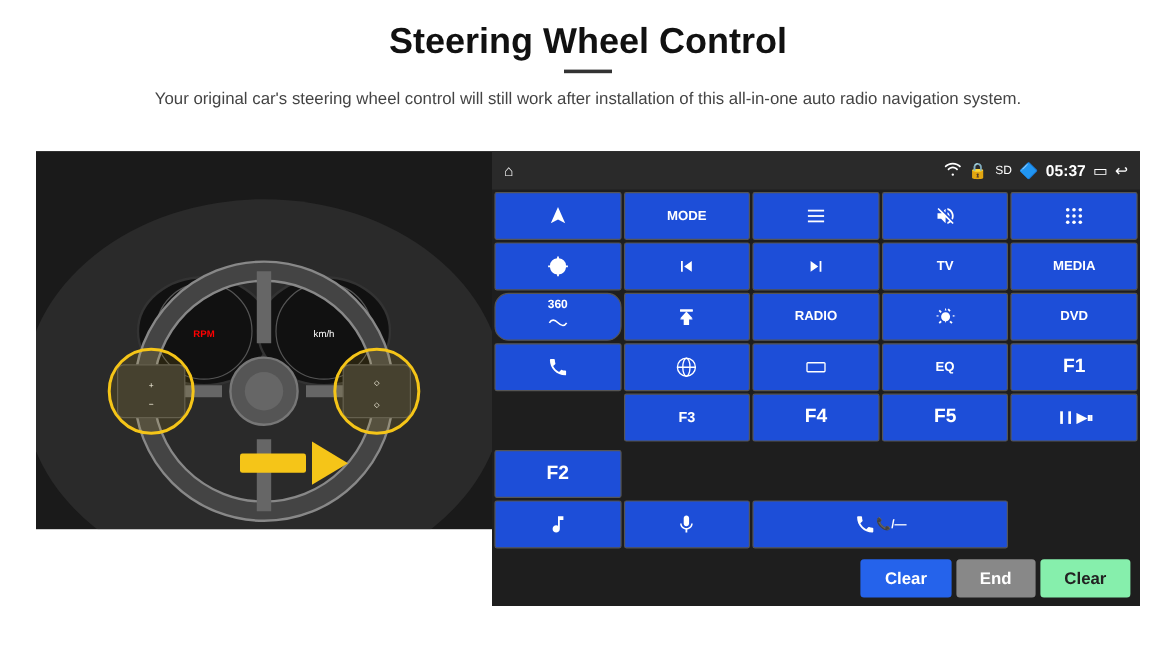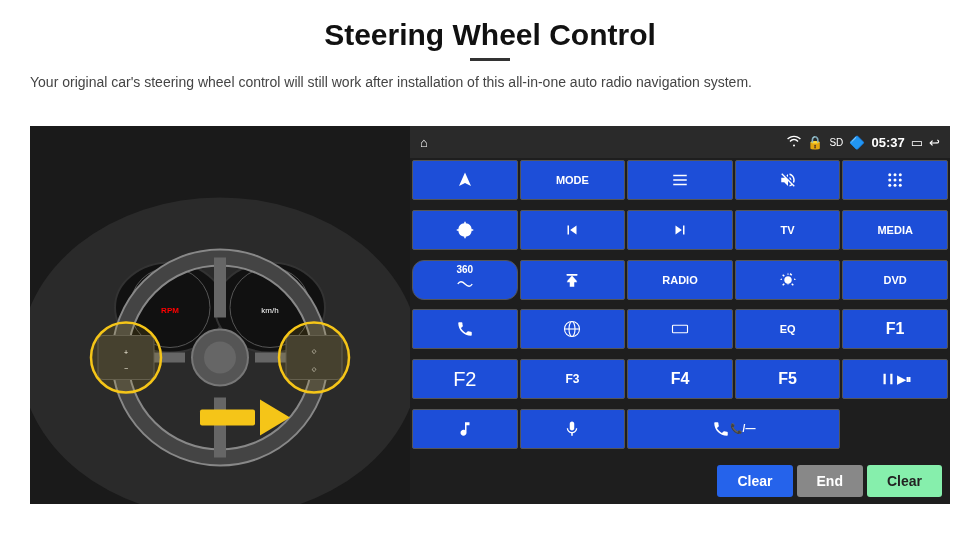--- a/index.html
+++ b/index.html
@@ -37,35 +37,35 @@
     .title-divider {
       width: 40px;
       height: 3px;
       background: #333;
       margin: 0 auto 10px;
     }
 
     .subtitle {
       font-size: 14px;
       color: #444;
-      text-align: left;
+      text-align: center;
       line-height: 1.6;
       margin-bottom: 14px;
     }
 
     .content-area {
       display: flex;
       width: 100%;
       gap: 0;
     }
 
     
     .steering-img {
       width: 380px;
-      height: 378px;
+      height: 315px;
       background: #1a1a1a;
       position: relative;
       overflow: hidden;
       flex-shrink: 0;
     }
 
     .steering-canvas {
       width: 100%;
       height: 100%;
     }
@@ -352,21 +352,21 @@
             </svg>
         </div>
         <div class="ctrl-btn">
           <svg viewBox="0 0 24 24">
               <rect x="2" y="7" width="20" height="10" rx="1" fill="none" stroke="white" stroke-width="1.5"></rect>
             </svg>
         </div>
         <div class="ctrl-btn">EQ</div>
         <div class="ctrl-btn" style="font-size:16px;font-weight:bold;">F1</div>
 
-        <div class="ctrl-btn" style="font-size:20px;font-weight:normal;">F2</div>
+        <div class="ctrl-btn" style="font-size:16px;font-weight:bold;margin-top:47px;">F2</div>
         <div class="ctrl-btn" style="font-size:12px;font-weight:bold;">F3</div>
         <div class="ctrl-btn" style="font-size:16px;font-weight:bold;">F4</div>
         <div class="ctrl-btn" style="font-size:16px;font-weight:bold;">F5</div>
         <div class="ctrl-btn">
           <svg viewBox="0 0 24 24">
               <rect x="6" y="5" width="3" height="14"></rect>
               <rect x="15" y="5" width="3" height="14"></rect>
               <polygon points="10,8 18,12 10,16" style="display:none"></polygon>
             </svg>
           ▶⏸

